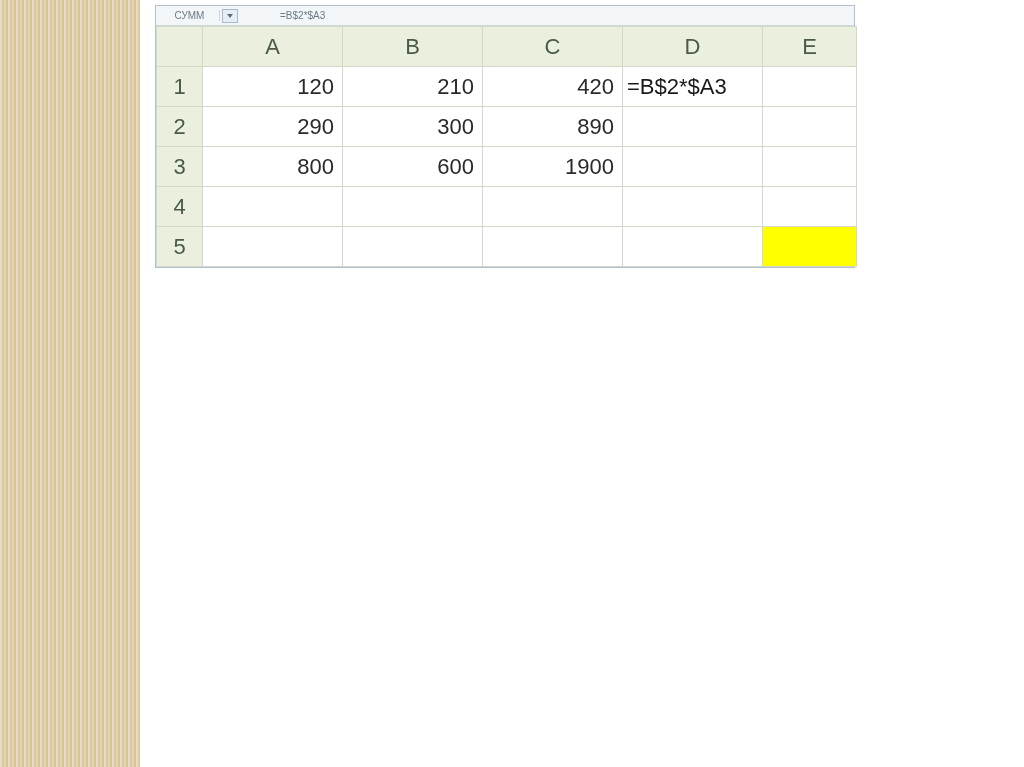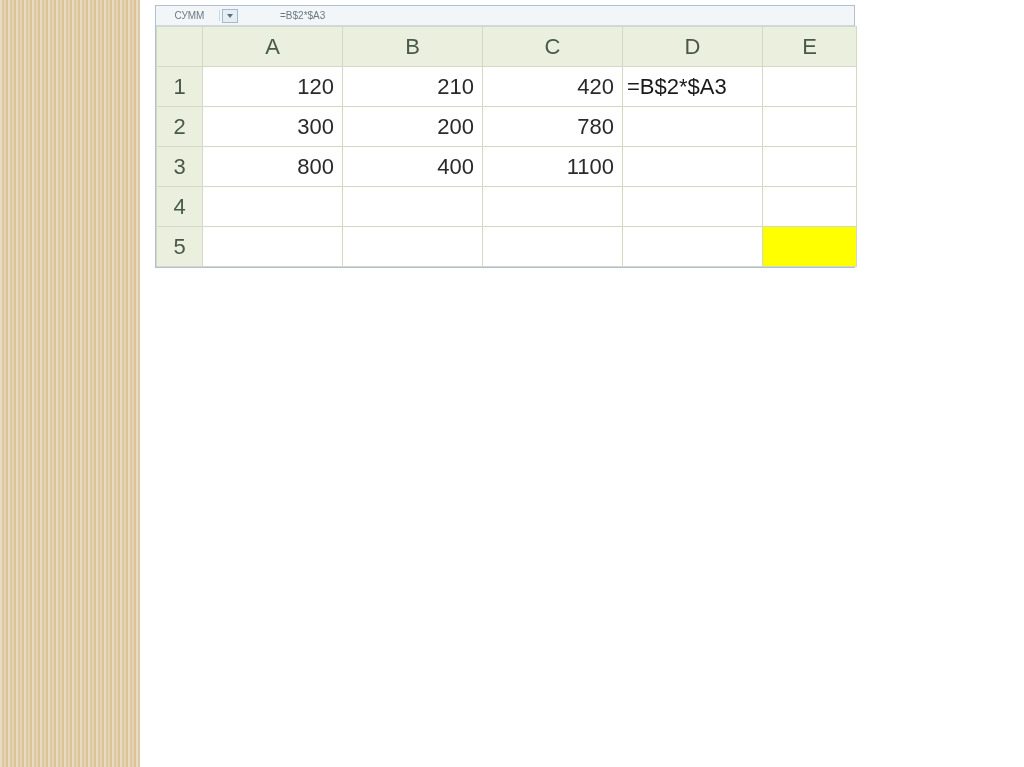--- a/index.html
+++ b/index.html
@@ -157,31 +157,31 @@
       <tr>
         <th>1</th>
         <td>120</td>
         <td>210</td>
         <td>420</td>
         <td class="formula-cell">=B$2*$A3</td>
         <td></td>
       </tr>
       <tr>
         <th>2</th>
+        <td>290</td>
         <td>300</td>
-        <td>200</td>
-        <td>780</td>
+        <td>890</td>
         <td></td>
         <td></td>
       </tr>
       <tr>
         <th>3</th>
         <td>800</td>
-        <td>400</td>
-        <td>1100</td>
+        <td>600</td>
+        <td>1900</td>
         <td></td>
         <td></td>
       </tr>
       <tr>
         <th>4</th>
         <td></td>
         <td></td>
         <td></td>
         <td></td>
         <td></td>

